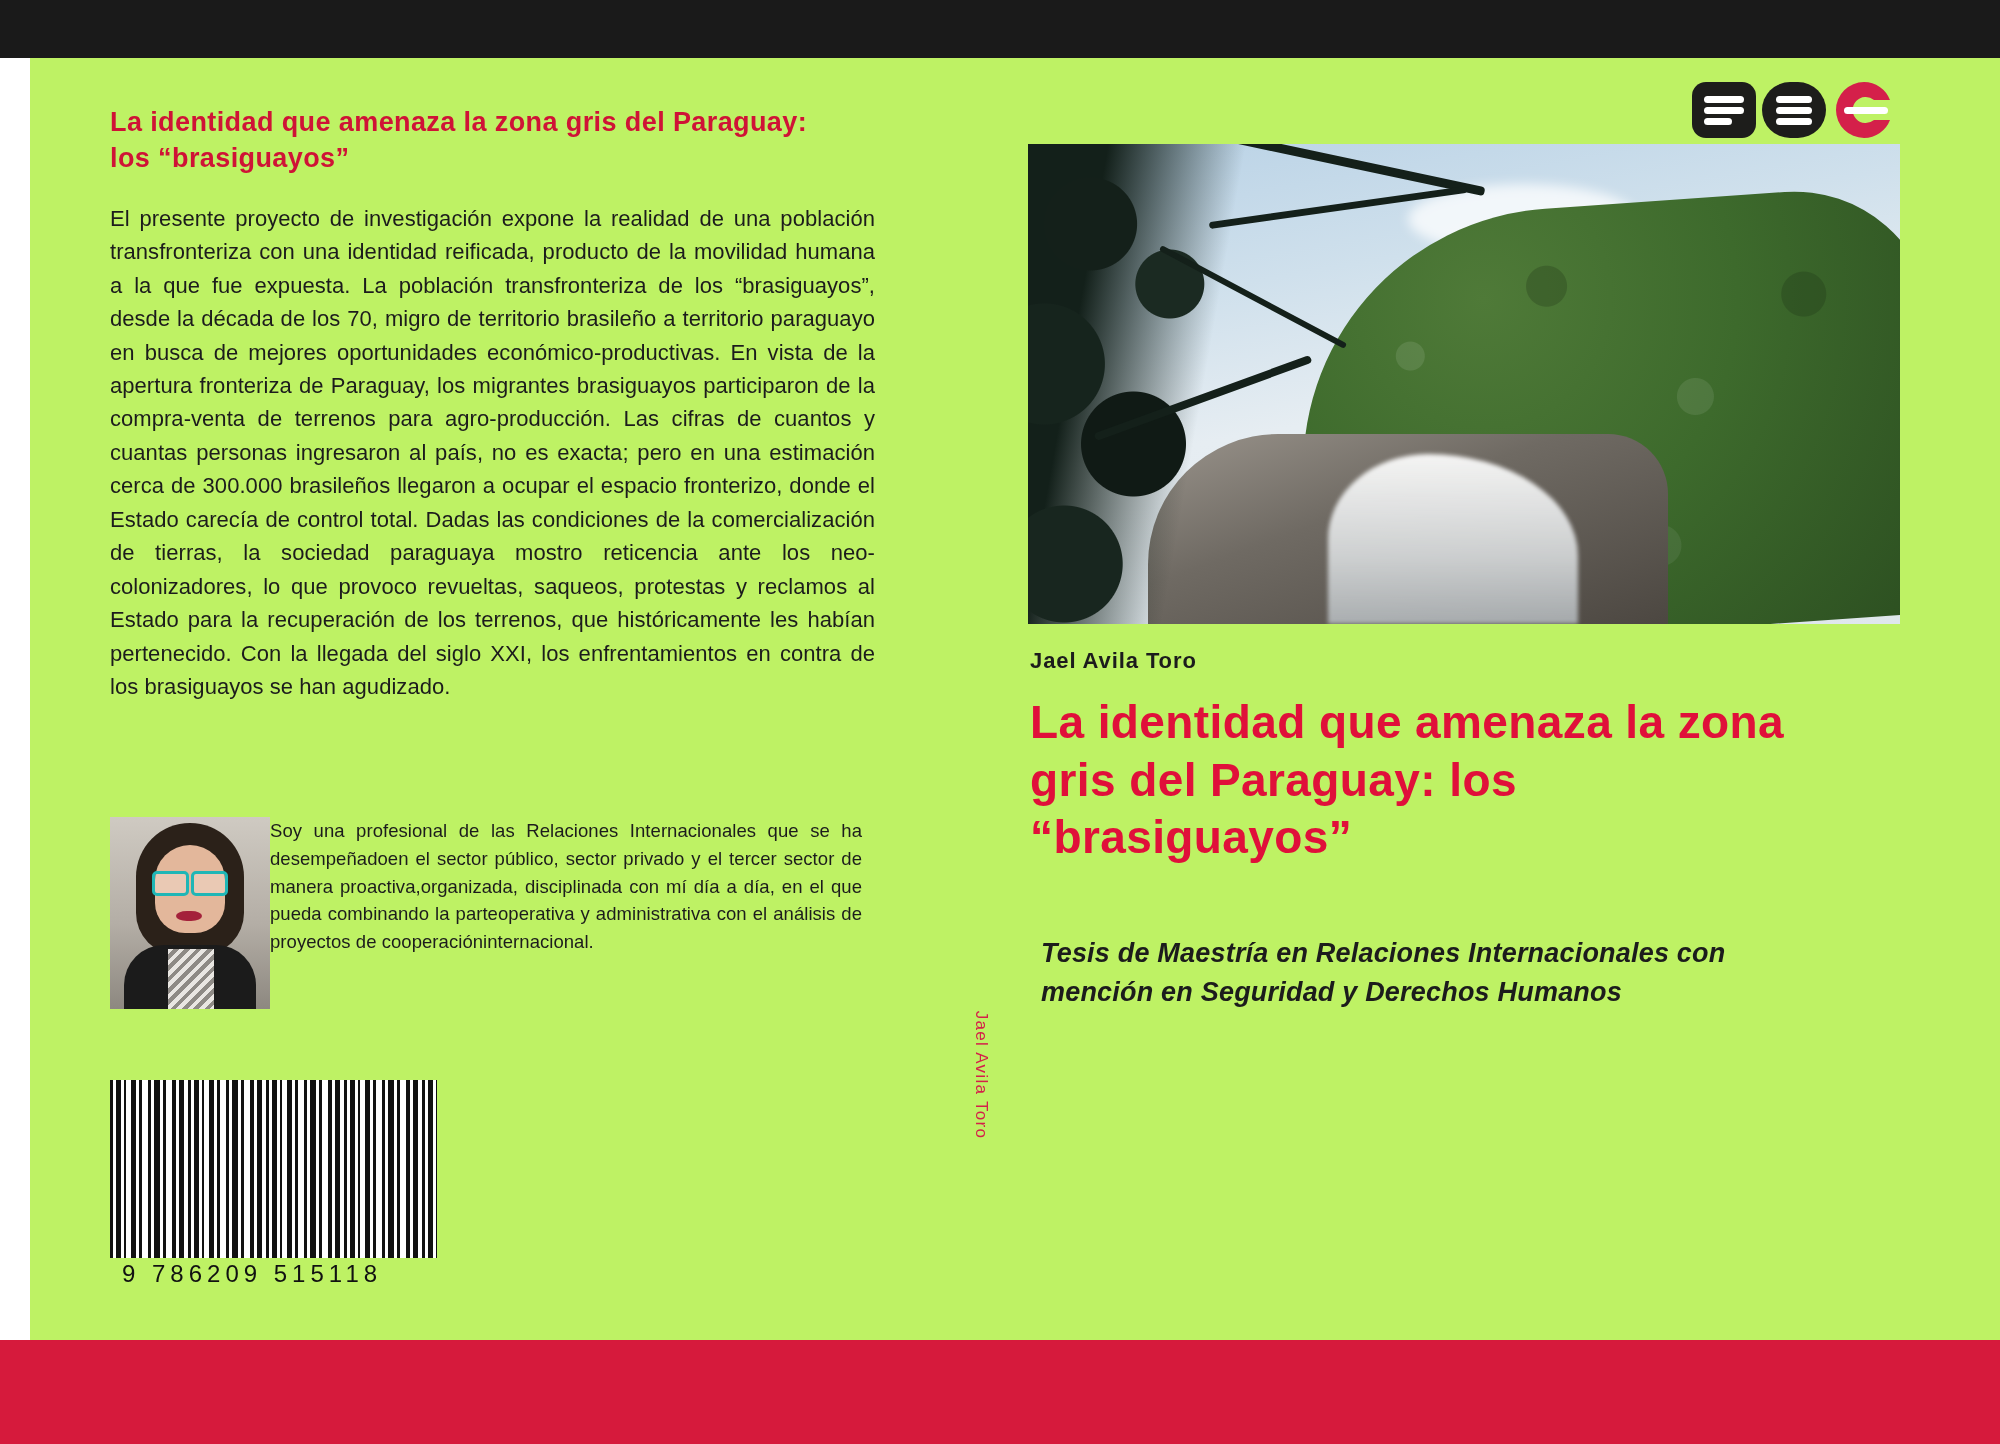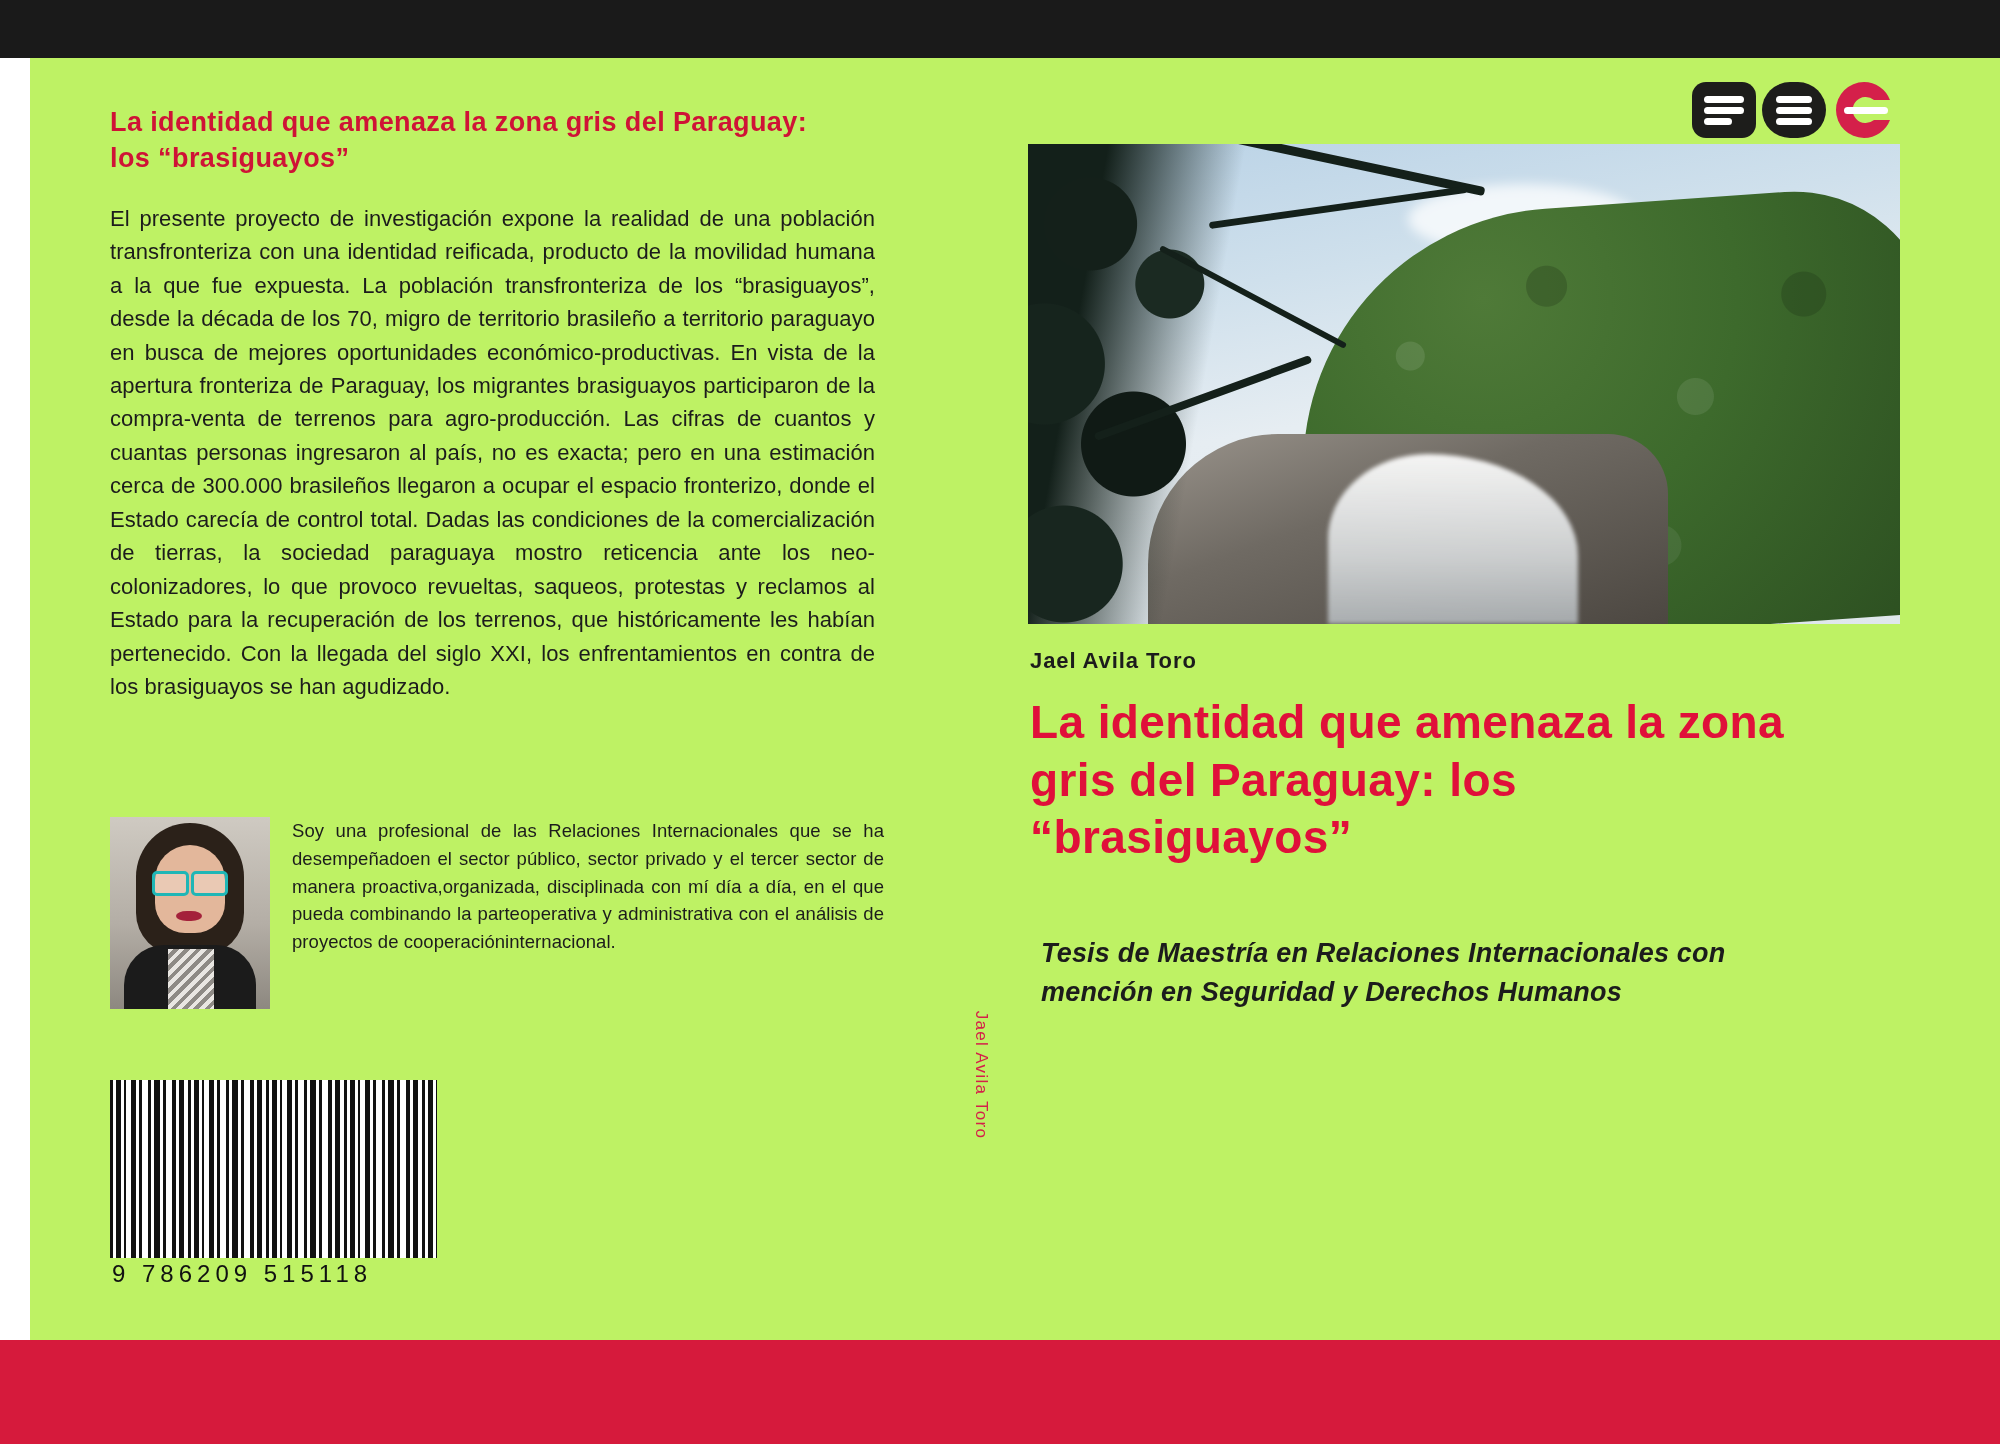--- a/index.html
+++ b/index.html
@@ -72,21 +72,20 @@
     letter-spacing: 0.05px;
   }
 
   
   .author-block {
     position: absolute;
     left: 0;
     top: 712px;
     width: 780px;
     display: flex;
-    gap: 22px;
   }
   .author-photo {
     width: 160px;
     height: 192px;
     flex: 0 0 160px;
     position: relative;
     overflow: hidden;
     background: #b9b4ad;
     border: 0;
   }
@@ -176,21 +175,21 @@
     background:
       repeating-linear-gradient(90deg,
         #111 0 3px, #fff 3px 6px, #111 6px 11px, #fff 11px 14px,
         #111 14px 16px, #fff 16px 21px, #111 21px 26px, #fff 26px 29px,
         #111 29px 32px, #fff 32px 38px, #111 38px 41px, #fff 41px 44px,
         #111 44px 50px, #fff 50px 53px, #111 53px 56px, #fff 56px 62px,
         #111 62px 66px, #fff 66px 69px, #111 69px 74px, #fff 74px 78px);
   }
   .isbn-digits {
     position: absolute;
-    left: 2px;
+    left: 12px;
     top: 180px;
     width: 330px;
     font-family: "Liberation Sans", sans-serif;
     font-size: 24px;
     letter-spacing: 5px;
     color: #111;
   }
   .publisher-line {
     position: absolute;
     left: 345px;

